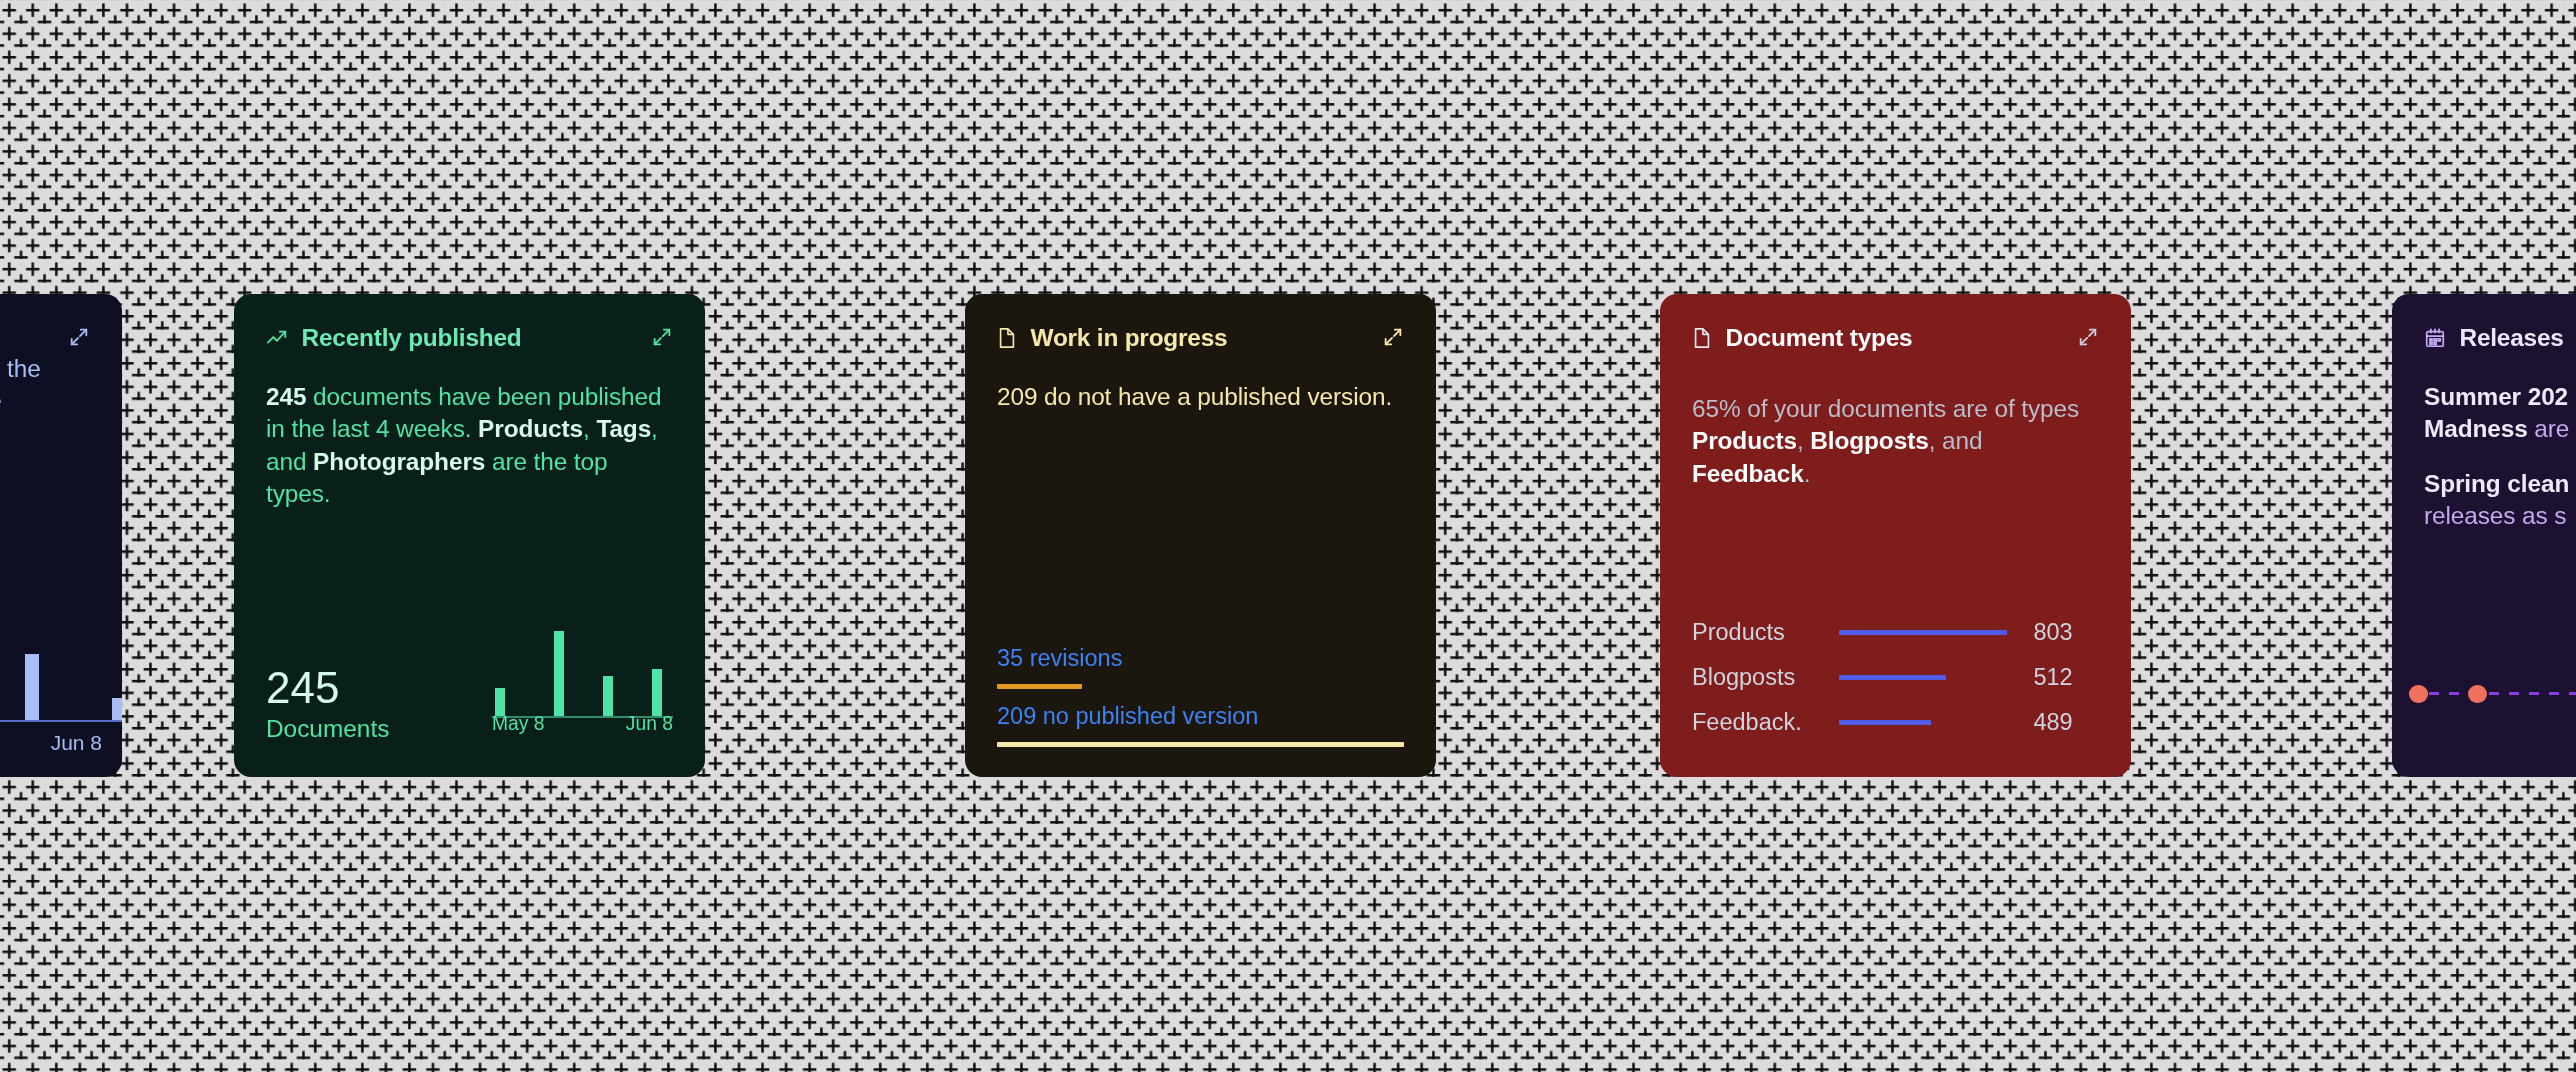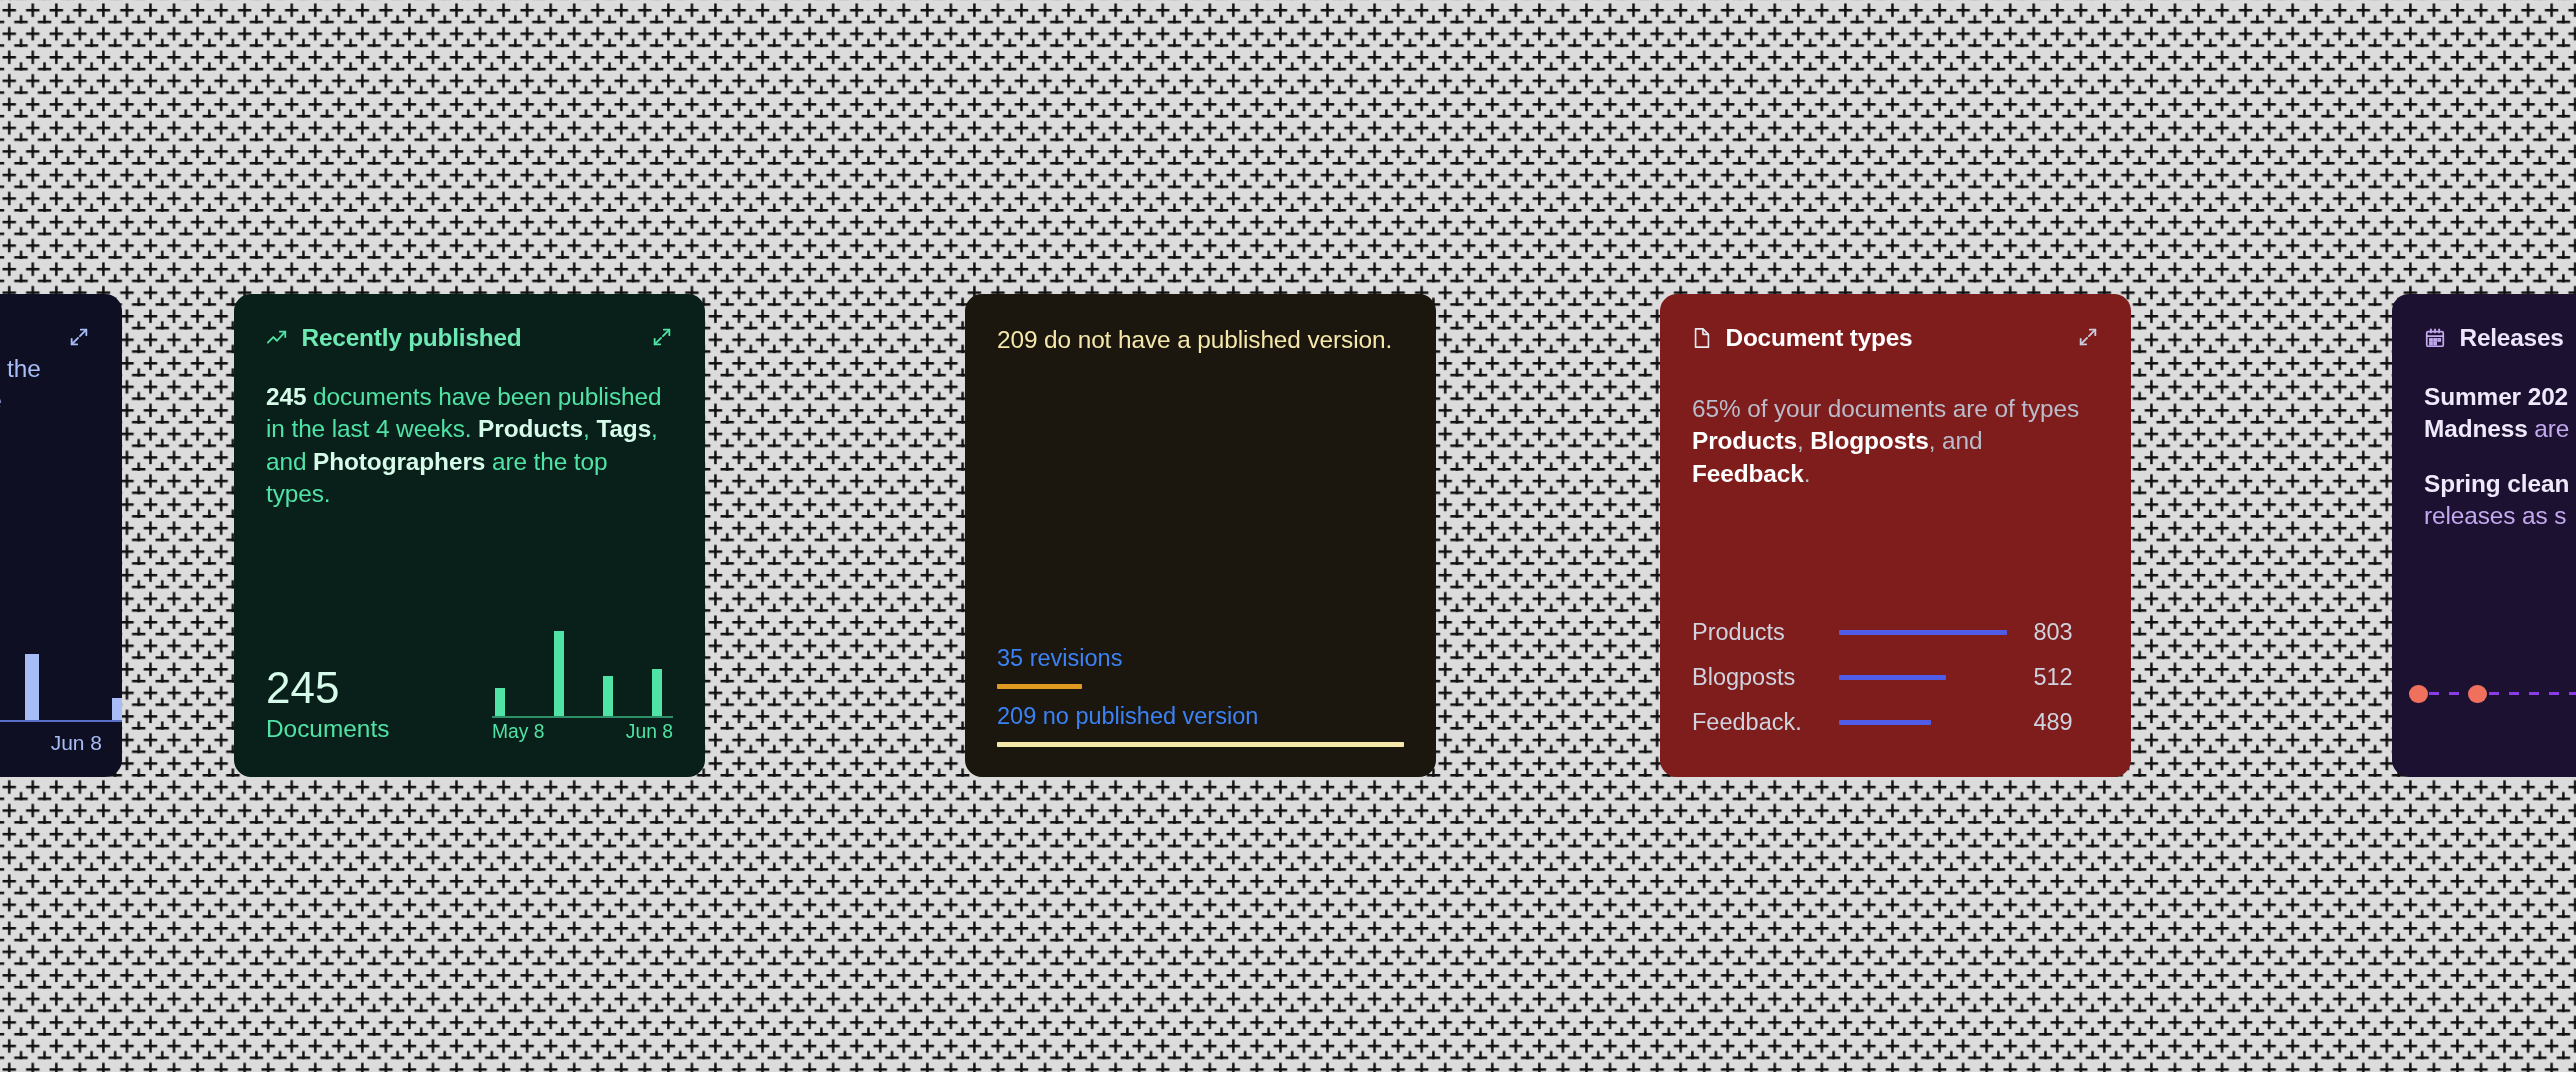--- a/index.html
+++ b/index.html
@@ -142,21 +142,21 @@
     height: 1.7px;
     background: #2f8f68;
   }
   .pub-chart .bar {
     position: absolute;
     bottom: 27px;
     background: #4fe3a5;
   }
   .pub-chart .tick {
     position: absolute;
-    bottom: 0;
+    bottom: 8px;
     font-size: 19.3px;
     color: #4fe3a5;
   }
   .pub-chart .tick.left { left: 0; }
   .pub-chart .tick.right { right: 0; }
 
   
   #card-wip {
     left: 965px;
     width: 471px;
@@ -346,20 +346,37 @@
         <div class="bar" style="left:62px;  width:10px; height:85px;"></div>
         <div class="bar" style="left:111px; width:10px; height:40px;"></div>
         <div class="bar" style="left:160px; width:10px; height:47px;"></div>
         <div class="tick left">May 8</div>
         <div class="tick right">Jun 8</div>
       </div>
     </div>
   </div>
 
   <div class="card" id="card-wip">
+    <div class="card-header">
+      <span class="card-icon">
+        <svg width="20" height="22" viewBox="0 0 20 24" fill="none" stroke="#f6e8ab" stroke-width="1.8" stroke-linejoin="round">
+          <path d="M3 2 h8 l6 6 v14 h-14 z"></path>
+          <path d="M11 2 v6 h6"></path>
+        </svg>
+      </span>
+      <span class="card-title">Work in progress</span>
+      <span class="expand-icon">
+        <svg width="22" height="22" viewBox="0 0 24 24" fill="none" stroke="#f6e8ab" stroke-width="2" stroke-linecap="round" stroke-linejoin="round">
+          <polyline points="14,4 20,4 20,10"></polyline>
+          <line x1="20" y1="4" x2="13" y2="11"></line>
+          <polyline points="10,20 4,20 4,14"></polyline>
+          <line x1="4" y1="20" x2="11" y2="13"></line>
+        </svg>
+      </span>
+    </div>
     <div class="card-body">
       <div>209 do not have a published version.</div>
     </div>
 
     <div class="wip-rows">
       <div class="wip-row">
         <div class="wip-label">35 revisions</div>
         <div class="wip-bar" style="width:21%; background:#e09b20;"></div>
       </div>
       <div class="wip-row">

